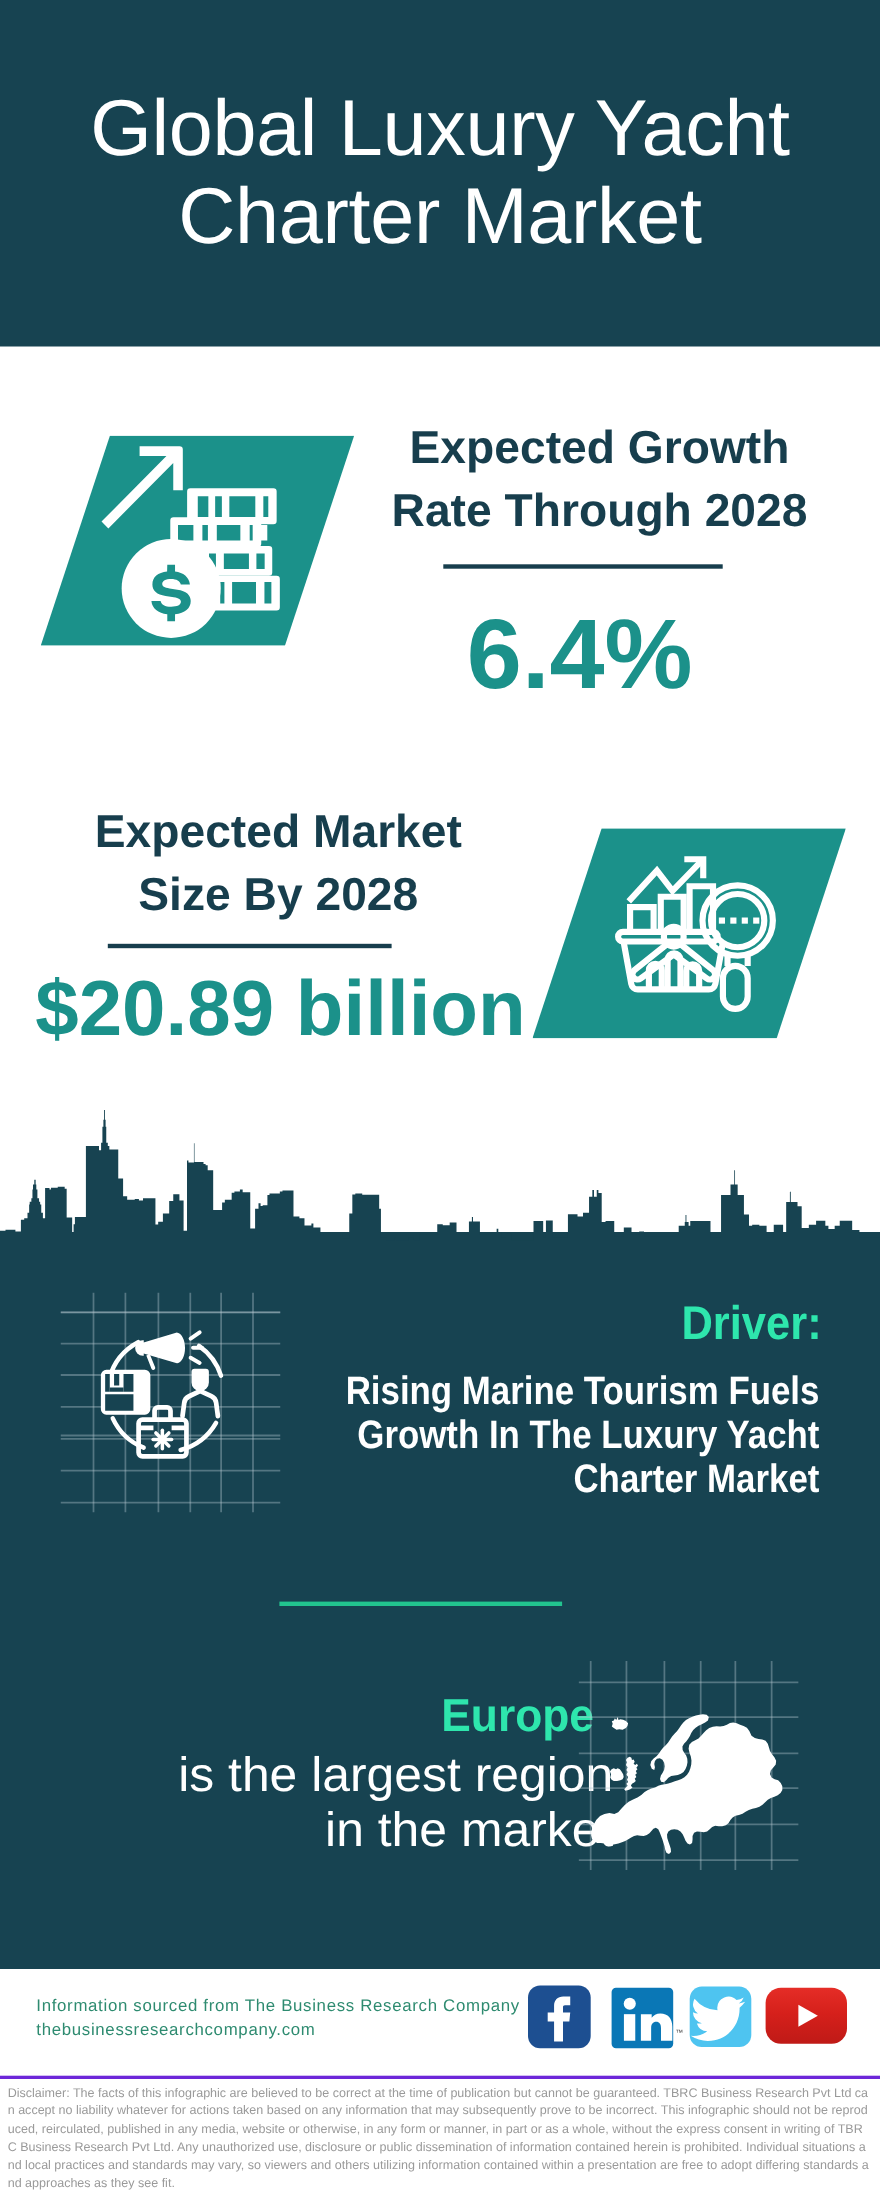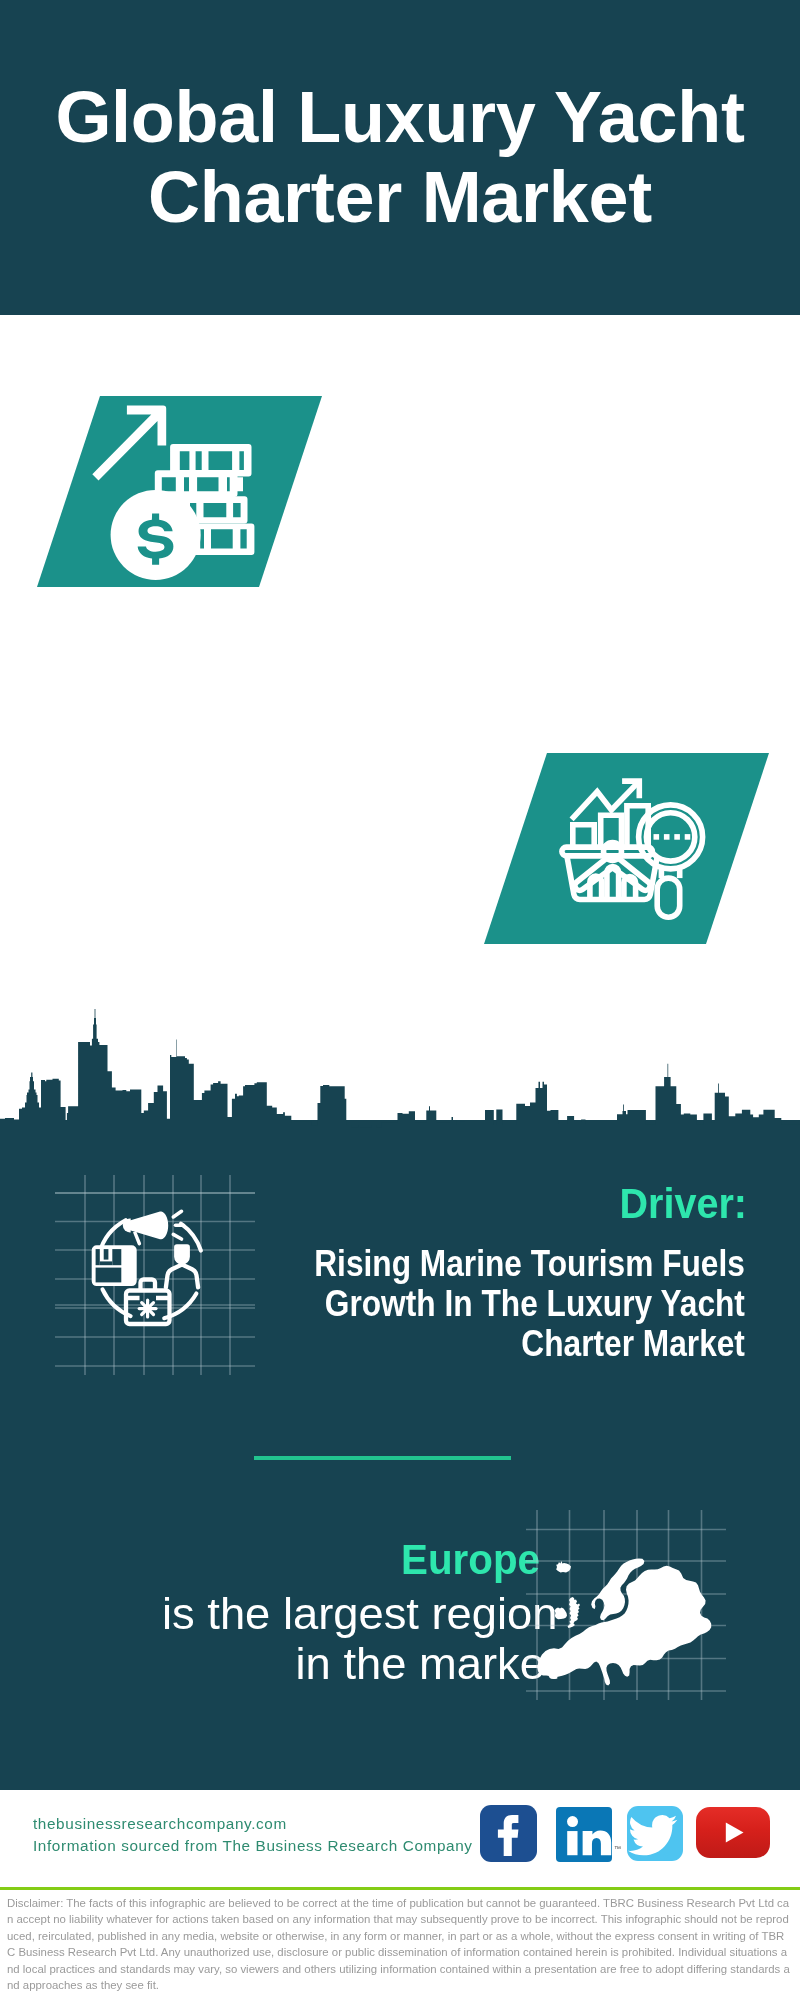--- a/index.html
+++ b/index.html
@@ -7,21 +7,21 @@
   body {
     font-family: "Liberation Sans", sans-serif;
     background:#ffffff;
     overflow:hidden;
   }
   .page { position:relative; width:800px; height:2000px; background:#fff; }
 
   
   .header { position:absolute; left:0; top:0; width:800px; height:315px; background:#174351; }
   .header h1 { position:absolute; left:0; top:78px; width:800px; text-align:center;
-      color:#fff; font-size:72px; font-weight:bold; line-height:1.11; letter-spacing:-0.3px; }
+      color:#fff; font-size:72px; font-weight:normal; line-height:1.11; letter-spacing:-0.3px; }
 
   
   .para { position:absolute; background:#1b918a; }
   .stat1-shape { left:37px; top:396px; width:285px; height:191px;
       clip-path: polygon(22.1% 0, 100% 0, 77.9% 100%, 0 100%); }
   .icon-money { position:absolute; left:85px; top:398px; width:180px; height:190px; }
   .stat1-text { position:absolute; left:320px; top:378px; width:450px; text-align:center; }
   .stat1-text .stat-rule { left:83px; top:135px; width:254px; }
   .stat1-text .stat-val  { left:-18px; top:172px; width:450px; }
   .stat2-text .stat-rule { left:70px; top:131px; width:258px; }
@@ -57,21 +57,21 @@
   .social { position:absolute; display:block; }
   .social svg { display:block; width:100%; height:100%; }
   .sc-fb { left:480px; top:1805px; width:57px; height:57px; border-radius:11px; background:#1d4f91; }
   .sc-li { left:556px; top:1807px; width:56px; height:55px; border-radius:4px; background:#0a77b6; }
   .sc-tw { left:627px; top:1806px; width:56px; height:55px; border-radius:11px; background:#4ec4f0; }
   .sc-yt { left:696px; top:1807px; width:74px; height:51px; border-radius:14px;
       background:linear-gradient(180deg,#e52d27 0%,#d6201b 45%,#bf1a17 100%); }
   .tm-mark { position:absolute; left:614px; top:1845px; color:#4a4a4a; font-size:7px; }
 
   .disclaimer { position:absolute; left:0; top:1887px; width:800px; height:114px; background:#fff;
-      border-top:3px solid #84cc16; padding:5px 8px 0 7px; }
+      border-top:3px solid #6d28d9; padding:5px 8px 0 7px; }
   .disclaimer p { color:#9a9a9a; font-size:11.4px; line-height:16.4px; text-align:left; word-break:break-all; }
 </style>
 </head>
 <body>
 
 <div class="page">
   <div class="header">
     <h1>Global Luxury Yacht Charter Market</h1>
   </div>
 
@@ -84,20 +84,25 @@
 
     <path fill="#ffffff" fill-rule="evenodd" d="M57 125.4 H166.4 a3 3 0 0 1 3 3 V154 a3 3 0 0 1 -3 3 H57 a3 3 0 0 1 -3 -3 V128.4 a3 3 0 0 1 3 -3 Z M61 131.2 V150.6 H77 V131.2 Z M82.5 131.2 V150.6 H95.5 V131.2 Z M101 131.2 V150.6 H108.3 V131.2 Z M115.2 131.2 V150.6 H119 V131.2 Z M126 131.2 V150.6 H147.7 V131.2 Z M155.4 131.2 V150.6 H161.7 V131.2 Z"></path>
 
     <path fill="#ffffff" fill-rule="evenodd" d="M72.8 72.3 H149.5 a3 3 0 0 1 3 3 V96.1 a3 3 0 0 1 -3 3 H72.8 a3 3 0 0 1 -3 -3 V75.3 a3 3 0 0 1 3 -3 Z M76.8 79.3 V93.3 H90.8 V79.3 Z M99 79.3 V93.3 H104 V79.3 Z M112.1 79.3 V93.3 H133.5 V79.3 Z M142 79.3 V93.3 H144.7 V79.3 Z M152.5 79.3 V93.3 H158 V79.3 Z"></path>
 
     <path fill="#ffffff" fill-rule="evenodd" d="M88.1 45.9 H163.5 a3 3 0 0 1 3 3 V75.6 a3 3 0 0 1 -3 3 H88.1 a3 3 0 0 1 -3 -3 V48.9 a3 3 0 0 1 3 -3 Z M94.8 53.2 V72.1 H104.4 V53.2 Z M110.6 53.2 V72.1 H116.7 V53.2 Z M123.5 53.2 V72.1 H147.1 V53.2 Z M154.4 53.2 V72.1 H158.9 V53.2 Z"></path>
 
     <circle cx="70.6" cy="136.9" r="45" fill="#ffffff"></circle>
     <path fill="#1b918a" transform="translate(70.6,136.9) scale(0.82) translate(-70.6,-136.9)" d="M66.3 110.7 h8.6 v7.6 c9.2 1 15.6 6.4 16.5 14.2 h-10.1 c-0.9 -3.8 -4.7 -6.1 -10.7 -6.1 c-6.2 0 -9.9 2.2 -9.9 5.4 c0 2.8 2.3 4.3 8.1 5.2 l8.7 1.3 c9.8 1.5 14.8 5.7 14.8 12.7 c0 8.2 -6.5 13.7 -17.4 14.6 v7.8 h-8.6 v-7.8 c-10.1 -1 -16.9 -6.5 -17.6 -14.7 h10.2 c0.8 4 4.9 6.4 11.7 6.4 c6.8 0 10.8 -2.1 10.8 -5.5 c0 -2.8 -2.2 -4.3 -7.9 -5.2 l-9.1 -1.4 c-9.7 -1.5 -14.6 -5.8 -14.6 -12.7 c0 -7.9 6.1 -13.2 16.3 -14.2 Z"></path>
   </svg>
+  <div class="stat1-text">
+    <div class="stat-title"><span>Expected Growth</span><br><span>Rate Through 2028</span></div>
+    <div class="stat-rule"></div>
+    <div class="stat-val v1">6.4%</div>
+  </div>
 
   <div class="darkbody"></div>
   <svg class="skyline" viewBox="0 0 800 170" preserveAspectRatio="none">
     <path fill="#174351" d="M0 118.8 H5.0 V117.9 H14.0 V119.6 H19.0 V108.8 H22.0 V107.5 H25.0 V102.5 H26.5 V95.0 H27.0 V92.5 H28.5 V89.4 H29.5 V81.3 H30.0 V76.9 H31.2 V72.5 H32.4 V76.9 H33.0 V81.3 H34.0 V89.4 H35.5 V92.5 H36.5 V95.0 H37.5 V102.5 H39.0 V107.5 H41.0 V80.0 H45.0 V81.3 H46.3 V79.8 H52.5 V78.8 H58.8 V80.6 H60.6 V106.9 H65.6 V121.3 H66.9 V113.0 H68.1 V106.3 H78.1 V41.9 H90.0 V45.6 H91.9 V38.8 H93.1 V24.4 H94.0 V18.0 H94.6 V9.0 H95.4 V18.0 H96.0 V24.4 H96.6 V38.8 H98.0 V41.9 H99.4 V45.0 H107.5 V71.3 H111.9 V87.5 H115.6 V90.6 H122.5 V90.0 H126.3 V91.3 H130.0 V89.4 H141.3 V113.1 H143.8 V110.6 H148.1 V103.1 H153.8 V91.9 H157.5 V85.6 H163.1 V91.3 H166.9 V118.8 H170.0 V55.0 H171.3 V56.9 H176.3 V39.4 H176.8 V56.3 H177.5 V56.3 H185.0 V58.1 H186.9 V59.4 H188.8 V63.8 H193.8 V100.0 H201.9 V93.1 H204.4 V90.6 H210.6 V84.4 H213.1 V83.1 H218.1 V81.3 H220.6 V83.8 H227.5 V116.9 H231.9 V98.8 H235.0 V93.8 H236.9 V96.3 H238.8 V95.6 H243.1 V86.3 H245.0 V85.0 H254.4 V83.2 H256.8 V82.3 H266.8 V105.8 H272.2 V107.6 H276.8 V114.0 H283.1 V112.2 H284.9 V115.8 H291.3 V123.0 H294.0 V121.8 H311.2 V125.8 H317.5 V103.1 H320.3 V85.9 H323.0 V85.0 H329.3 V86.2 H344.7 V98.8 H346.3 V125.0 H351.3 V127.6 H358.8 V125.0 H360.0 V127.6 H371.3 V125.0 H376.3 V127.6 H381.3 V122.5 H397.5 V113.0 H402.5 V113.8 H408.8 V111.3 H415.0 V122.5 H426.3 V110.5 H429.0 V106.3 H430.0 V110.5 H436.3 V122.5 H450.0 V120.0 H451.5 V117.0 H453.0 V120.0 H456.3 V125.0 H460.0 V121.3 H465.0 V128.0 H485.0 V110.0 H493.8 V125.0 H496.3 V109.5 H502.5 V125.0 H516.3 V103.8 H525.0 V106.0 H530.0 V102.5 H535.5 V87.9 H538.5 V81.8 H540.0 V87.9 H542.5 V81.8 H544.0 V84.5 H547.0 V110.8 H550.5 V109.9 H558.4 V123.9 H567.1 V116.0 H574.1 V122.1 H581.1 V119.5 H585.5 V123.9 H617.0 V114.3 H622.5 V111.0 H623.2 V104.6 H624.0 V111.0 H626.0 V114.3 H627.5 V109.9 H645.9 V124.8 H655.5 V86.3 H656.6 V86.3 H664.1 V76.9 H667.5 V63.8 H668.2 V76.9 H670.6 V86.3 H676.3 V104.1 H680.9 V114.4 H683.8 V113.4 H690.3 V114.4 H696.9 V124.7 H703.4 V113.4 H711.9 V122.8 H714.7 V92.8 H718.1 V83.4 H718.9 V92.8 H725.0 V96.6 H728.8 V116.3 H735.3 V113.4 H741.9 V109.7 H750.3 V114.4 H753.1 V117.2 H758.8 V114.4 H763.4 V109.7 H774.7 V118.1 H781.3 V124.7 H800.0 V124.7 H800 V170 H0 Z"></path>
   </svg>
 
   <div class="para stat2-shape"></div>
 
   <svg class="icon-market" viewBox="0 0 180 180">
     <g fill="none" stroke="#ffffff" stroke-width="5.6" stroke-linejoin="miter" stroke-linecap="butt">
@@ -129,20 +134,25 @@
       <path d="M127.7 110.2 V120.1"></path>
       <path d="M105.2 131.3 a11.2 11.2 0 0 1 11.2 -11.2 H116.5 a11.2 11.2 0 0 1 11.2 11.2 V148 a11.2 11.2 0 0 1 -11.2 11.2 H116.4 a11.2 11.2 0 0 1 -11.2 -11.2 Z"></path>
     </g>
     <g fill="#ffffff">
       <rect x="101.5" y="76.1" width="5.6" height="5.6"></rect>
       <rect x="111.9" y="76.1" width="5.6" height="5.6"></rect>
       <rect x="122.3" y="76.1" width="5.6" height="5.6"></rect>
       <rect x="132.7" y="76.1" width="5.6" height="5.6"></rect>
     </g>
   </svg>
+  <div class="stat2-text">
+    <div class="stat-title"><span>Expected Market</span><br><span>Size By 2028</span></div>
+    <div class="stat-rule r2"></div>
+    <div class="stat-val v2">$20.89 billion</div>
+  </div>
 
   <svg class="driver-icon" viewBox="0 0 200 200">
     <g stroke="#b9cbd3" stroke-opacity="0.38" stroke-width="1.6">
       <path d="M30 0 V200 M59 0 V200 M89 0 V200 M118 0 V200 M146 0 V200 M175 0 V200"></path>
       <path d="M0 18 H200 M0 130 H200 M0 245 H200"></path>
       <path d="M0 18 H200 M0 46.5 H200 M0 75 H200 M0 104 H200 M0 133 H200 M0 162 H200 M0 191 H200"></path>
     </g>
     <g fill="none" stroke="#ffffff" stroke-width="4.1" stroke-linecap="round">
 
       <path d="M70.6 45.2 A53 53 0 0 0 44.3 78.3"></path>
@@ -191,22 +201,22 @@
     <div class="driver-body"><span>Rising Marine Tourism Fuels</span><br><span>Growth In The Luxury Yacht</span><br><span>Charter Market</span></div>
   </div>
   <div class="divider"></div>
 
   <div class="region-text">
     <div class="region-name">Europe</div>
     <div class="region-sub"><span>is the largest region</span><br><span>in the market</span></div>
   </div>
 
   <div class="footer-txt">
+    <div>Information sourced from The Business Research Company</div>
     <div>thebusinessresearchcompany.com</div>
-    <div>Information sourced from The Business Research Company</div>
   </div>
   <a class="social sc-fb">
     <svg viewBox="0 0 57 57">
         <path fill="#ffffff" d="M23.7 51.0 V32.8 h-5.8 v-8.2 h5.8 v-6.2 c0 -5.2 3.2 -8.5 8.4 -8.5 h6.3 v8.1 h-4.6 c-2.0 0 -2.0 0.8 -2.0 2.2 v4.4 h6.6 l-0.8 8.2 h-5.8 V51.0 Z"></path>
       </svg>
   </a>
   <a class="social sc-li">
     <svg viewBox="0 0 56 56">
         <g fill="#ffffff">
           <circle cx="16.3" cy="14.8" r="5.6"></circle>

